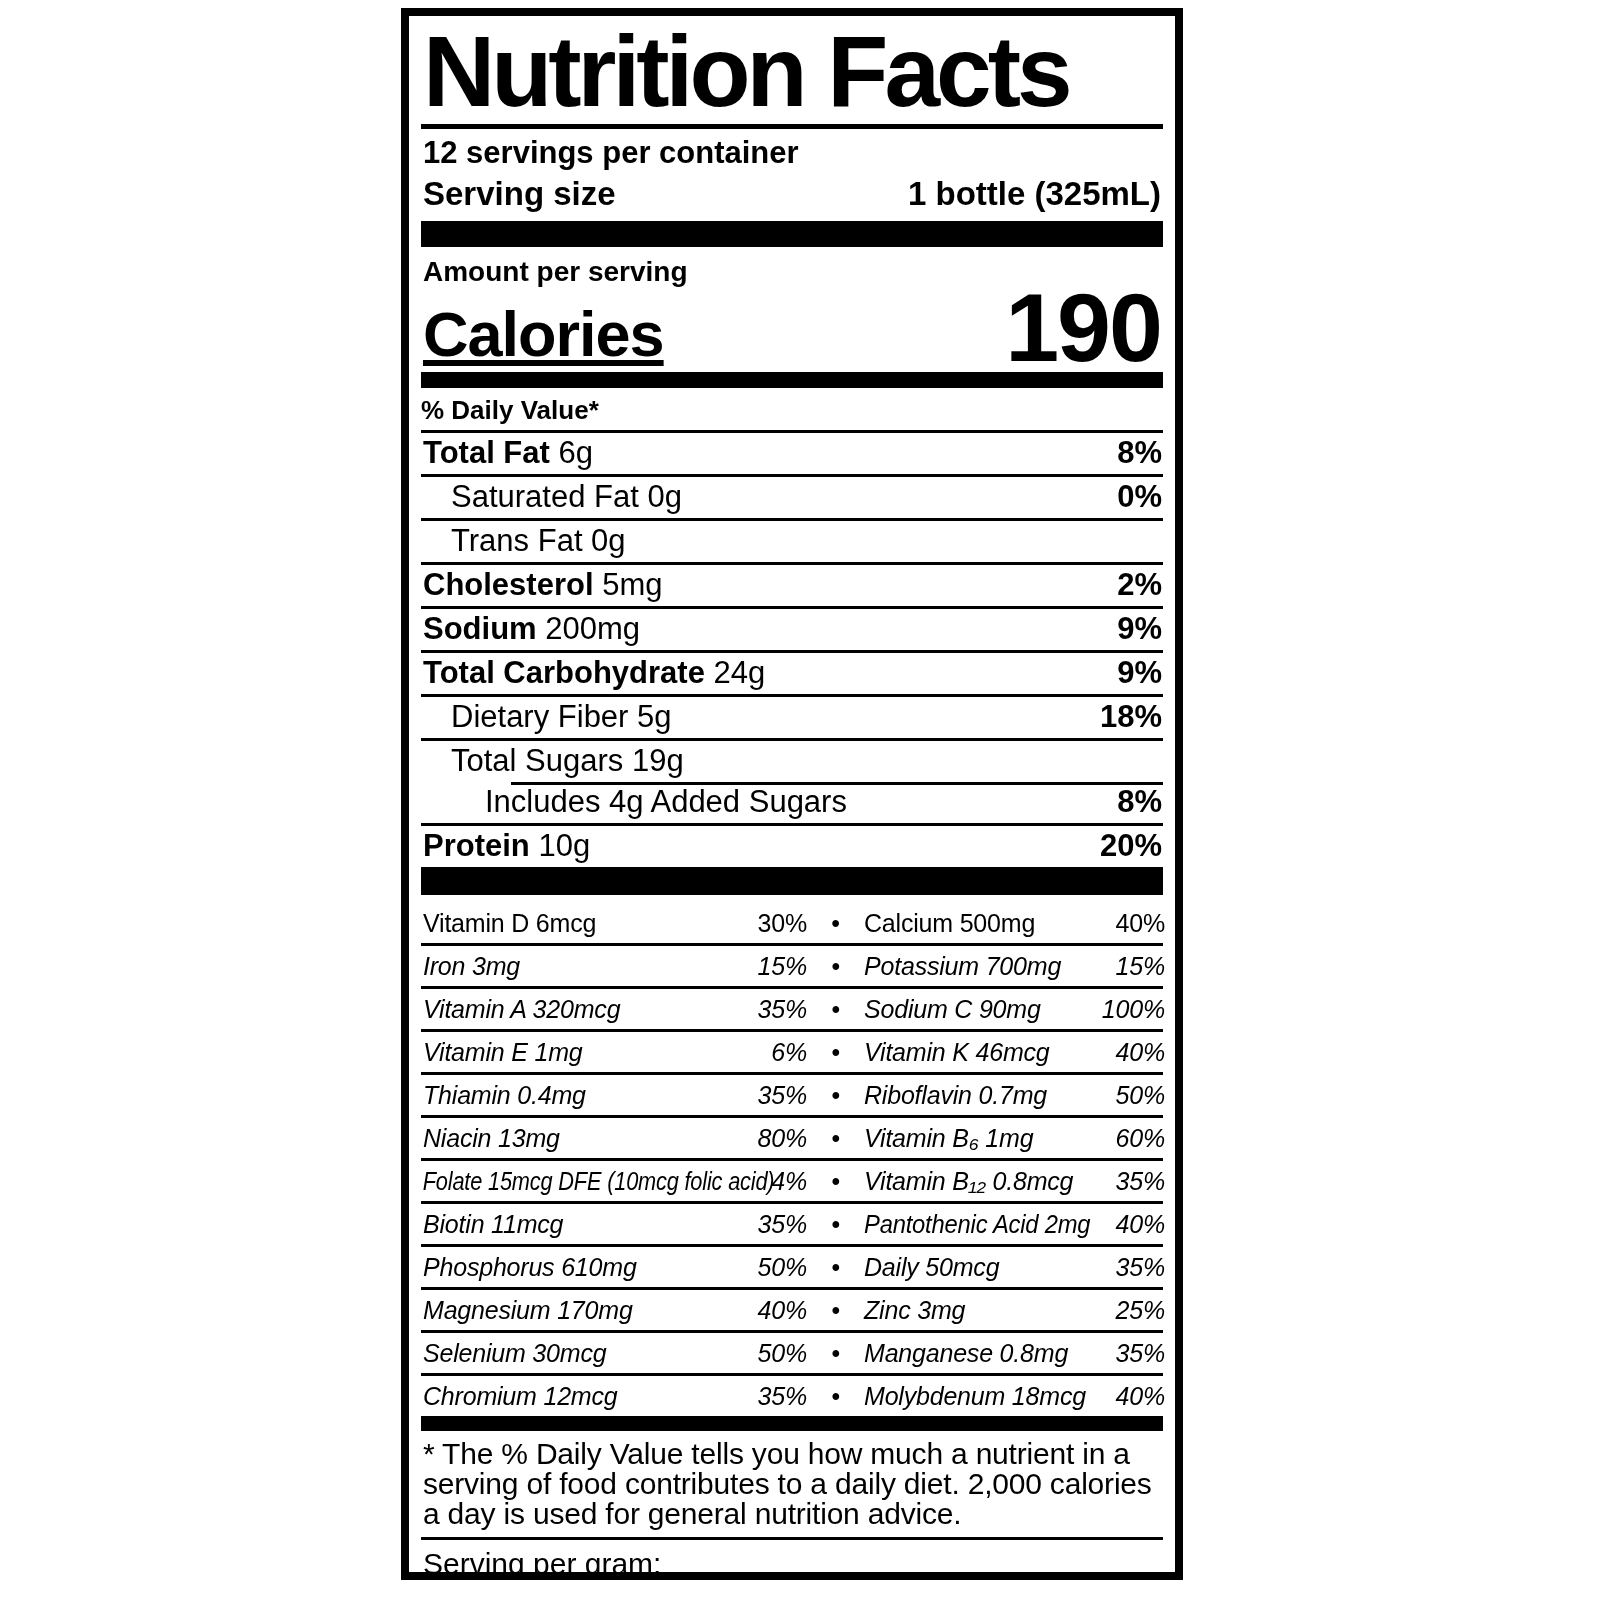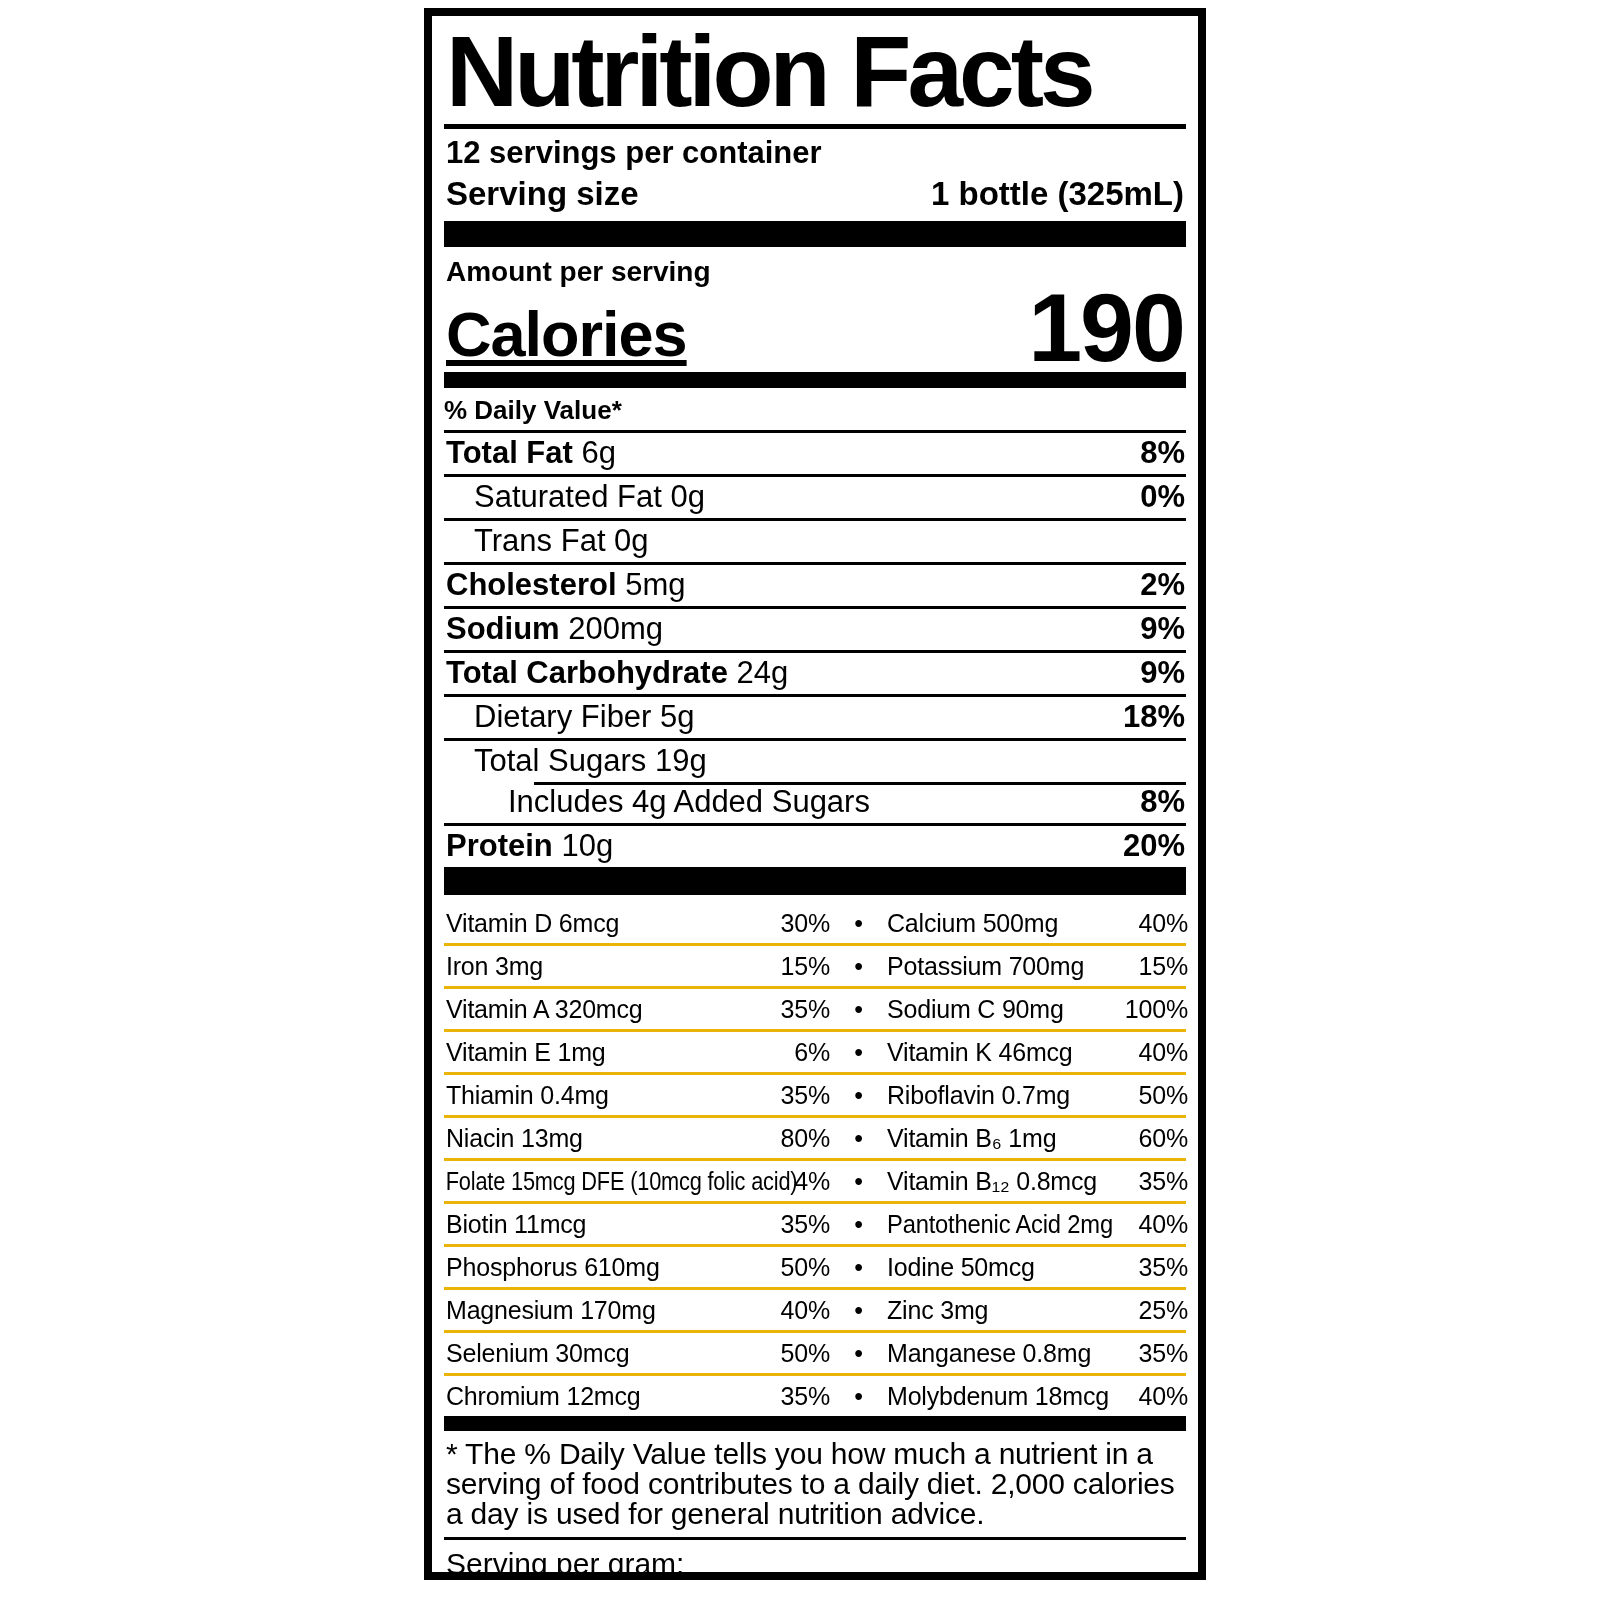--- a/index.html
+++ b/index.html
@@ -1,18 +1,18 @@
 <!DOCTYPE html>
 <html><head>
 <meta charset="utf-8">
 <style>
   html,body{margin:0;padding:0;background:#fff;}
   body{width:1600px;height:1600px;position:relative;font-family:"Liberation Sans","DejaVu Sans",sans-serif;color:#000;}
   .nf-label{
-    position:absolute;left:424px;top:8px;width:782px;height:1572px;
+    position:absolute;left:401px;top:8px;width:782px;height:1572px;
     box-sizing:border-box;border:8px solid #000;background:#fff;
     padding:6px 12px 8px 12px;overflow:hidden;
   }
   .nf-title{
     font-size:100px;font-weight:bold;letter-spacing:-4px;line-height:.94;
     white-space:nowrap;padding:2px 0 6px 2px;border-bottom:5px solid #000;margin-bottom:5px;
   }
   .servings{font-size:31px;font-weight:bold;line-height:1.22;padding-left:2px;}
   .serving-size-row{display:flex;justify-content:space-between;align-items:baseline;
     font-size:33px;font-weight:bold;line-height:1.2;padding:2px 2px 8px 2px;}
@@ -33,21 +33,21 @@
   .nrow.ind1 .n-name{padding-left:30px;}
   .nrow.ind2 .n-name{padding-left:64px;}
   .nrow.cut-border{border-top:none;position:relative;}
   .nrow.cut-border::before{content:"";position:absolute;top:0;left:90px;right:0;border-top:3px solid #000;}
   .ls-bold{font-weight:bold;}
   .ls-none{font-weight:normal;}
   .n-dv{font-weight:bold;padding-right:1px;}
   .micro-table{margin-top:8px;}
   .mrow{display:grid;grid-template-columns:308px 78px 57px 227px 75px;
     align-items:baseline;font-size:25px;line-height:30px;padding:5px 0 5px 0;letter-spacing:-0.2px;}
-  .mrow + .mrow{border-top:3px solid #eab308;}
+  .mrow + .mrow{border-top:3px solid #000000;font-style:italic;}
   .m-name{padding-left:2px;white-space:nowrap;}
   .m-dv{text-align:right;}
   .m-bullet{text-align:center;font-size:25px;}
   .m-name2{white-space:nowrap;}
   .m-dv2{text-align:right;padding-right:1px;}
   .mrow:nth-child(7) .m-name{transform:scaleX(0.87);transform-origin:0 60%;}
   .mrow:nth-child(8) .m-name2{transform:scaleX(0.95);transform-origin:0 60%;}
   .footnote{font-size:30px;line-height:30px;padding:8px 2px 8px 2px;letter-spacing:-0.2px;}
   .thin-rule{border-top:3px solid #000;}
   .cpg-label{font-size:30px;line-height:1.2;padding:6px 0 2px 2px;}
@@ -180,21 +180,21 @@
     <span class="m-name">Biotin 11mcg</span>
     <span class="m-dv">35%</span>
     <span class="m-bullet">•</span>
     <span class="m-name2">Pantothenic Acid 2mg</span>
     <span class="m-dv2">40%</span>
   </div>
       <div class="mrow">
     <span class="m-name">Phosphorus 610mg</span>
     <span class="m-dv">50%</span>
     <span class="m-bullet">•</span>
-    <span class="m-name2">Iodine 50mcg</span>
+    <span class="m-name2">Daily 50mcg</span>
     <span class="m-dv2">35%</span>
   </div>
       <div class="mrow">
     <span class="m-name">Magnesium 170mg</span>
     <span class="m-dv">40%</span>
     <span class="m-bullet">•</span>
     <span class="m-name2">Zinc 3mg</span>
     <span class="m-dv2">25%</span>
   </div>
       <div class="mrow">

